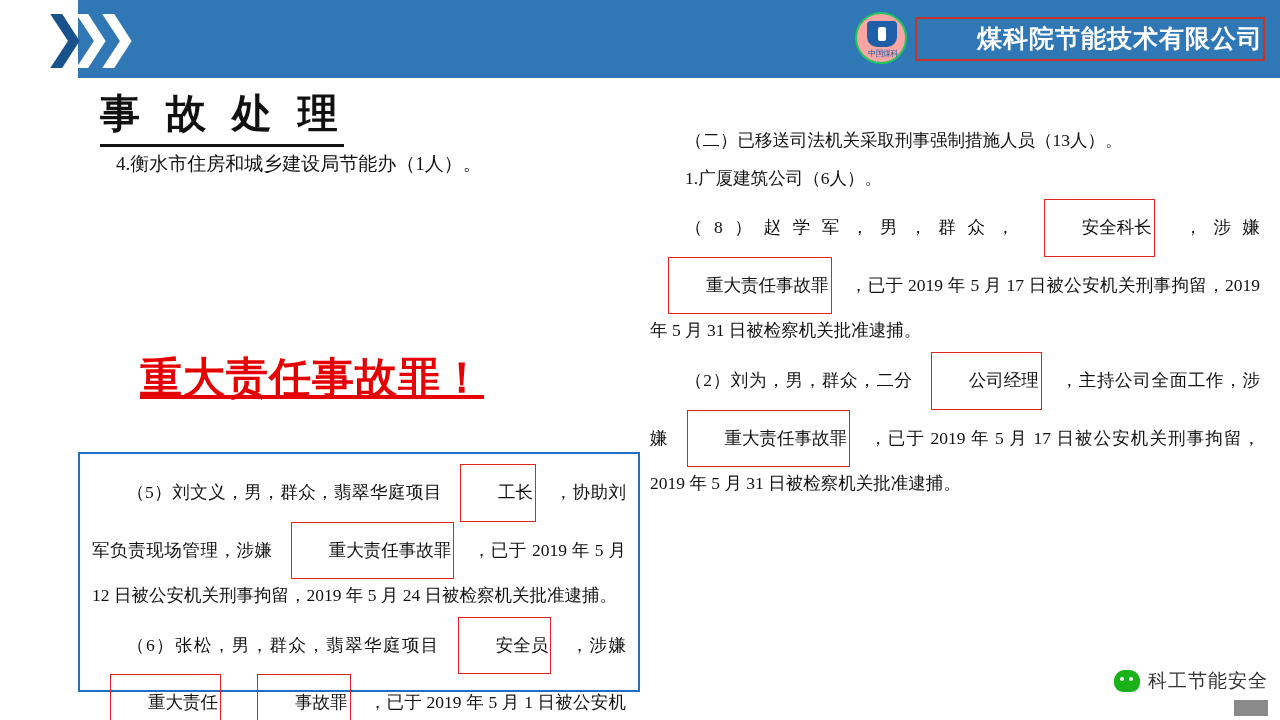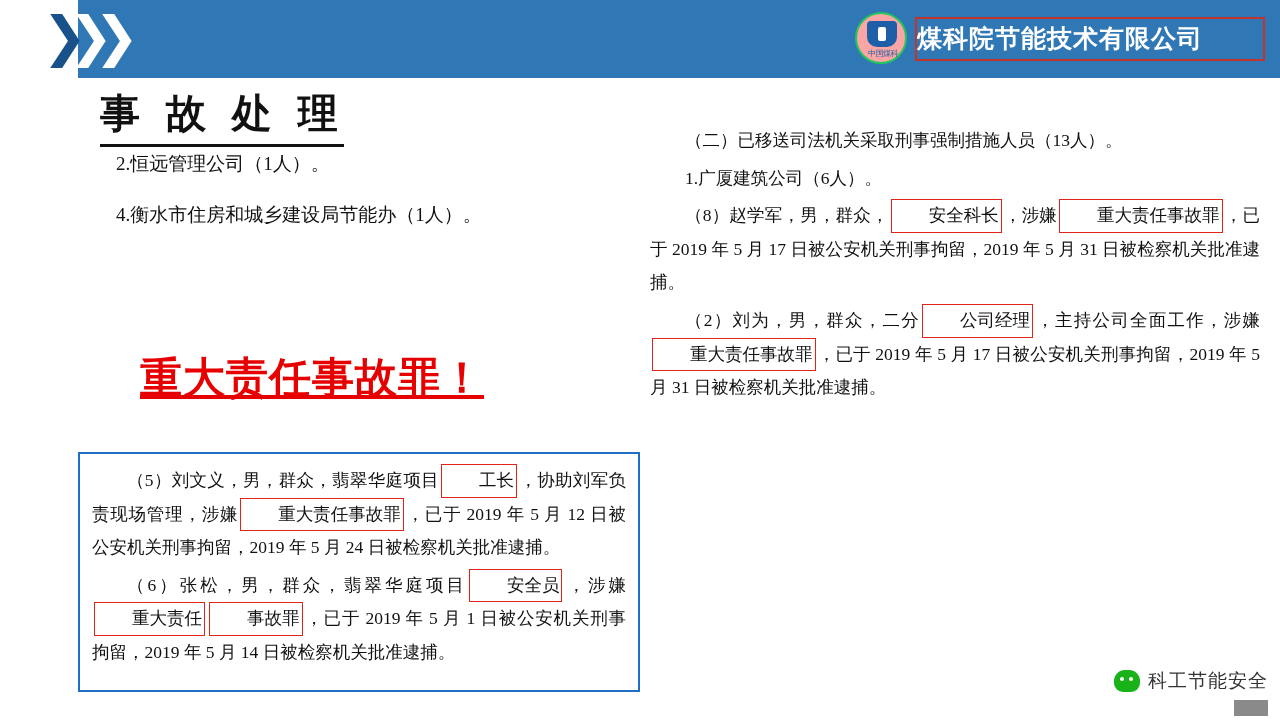--- a/index.html
+++ b/index.html
@@ -88,21 +88,21 @@
     width: 350px; height: 44px;
     border: 2px solid #c2342c;
     box-sizing: border-box;
     background: #2f77b5;
   }
   .company-name {
     position: absolute;
     left: 0; top: 0;
     width: 346px; height: 40px;
     line-height: 40px;
-    text-align: left;
+    text-align: right;
     color: #ffffff;
     font-family: "DejaVu Sans", "Liberation Sans", sans-serif;
     font-size: 25px;
     font-weight: bold;
     letter-spacing: 1px;
   }
 
   
   .slide-title {
     position: absolute;
@@ -163,22 +163,22 @@
     width: 562px; height: 240px;
     border: 2px solid #1f6fc4;
     box-sizing: border-box;
     padding: 10px 12px 0 12px;
     background: #ffffff;
   }
 
   
   .kw {
     border: 1.6px solid #e2231a;
-    padding: 4px 2px;
-    margin: 0 2px;
+    padding: 16px 2px;
+    margin: 0 18px;
     display: inline-block;
     line-height: 1.35;
     color: #111111;
   }
 
   
   .wechat {
     position: absolute;
     right: 12px; bottom: 26px;
     display: flex;
@@ -230,21 +230,20 @@
   </div>
 
   <div class="company-box">
     <div class="company-name">煤科院节能技术有限公司</div>
   </div>
 </div>
 
 <div class="slide-title">事 故 处 理</div>
 
 <div class="col-left">
-  <p class="para indent">2.恒远管理公司（1人）。</p>
   <p class="para indent">4.衡水市住房和城乡建设局节能办（1人）。</p>
 </div>
 
 <div class="big-red">重大责任事故罪！</div>
 
 <div class="blue-box">
   <p class="para small indent">
     <span>（5）刘文义，男，群众，翡翠华庭项目</span><span class="kw">工长</span><span>，协助刘军负责现场管理，涉嫌</span><span class="kw">重大责任事故罪</span><span>，已于 2019 年 5 月 12 日被公安机关刑事拘留，2019 年 5 月 24 日被检察机关批准逮捕。</span>
   </p>
   <p class="para small indent">

